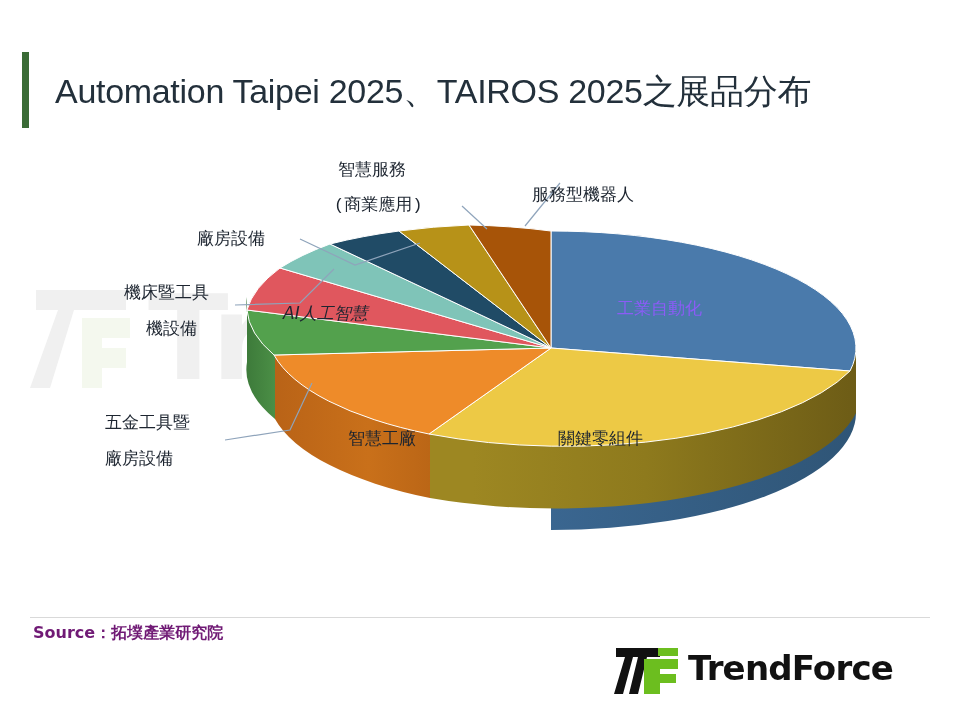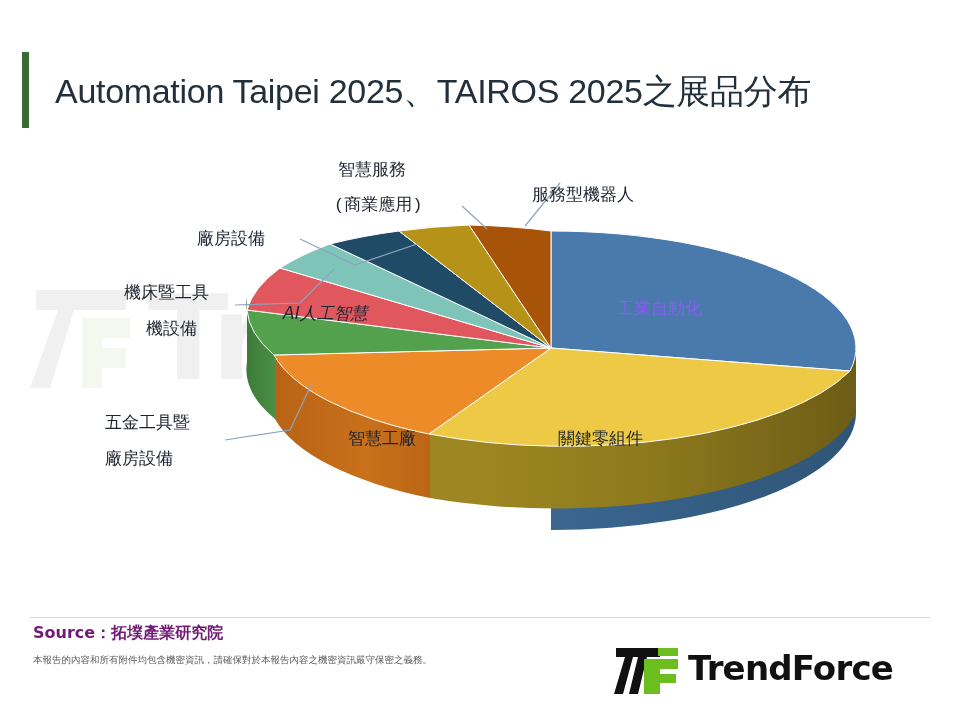--- a/index.html
+++ b/index.html
@@ -171,21 +171,20 @@
     <div class="pie-label lead" style="left:146px;top:176px;">機設備</div>
 
     <div class="pie-label lead" style="left:105px;top:270px;">五金工具暨</div>
     <div class="pie-label lead" style="left:105px;top:306px;">廠房設備</div>
 
     <div class="pie-label lead" style="left:532px;top:42px;">服務型機器人</div>
   </div>
 
   <div id="divider"></div>
   <div id="source">Source：拓墣產業研究院</div>
-  <div class="disclaimer" id="disc1">本報告的內容和所有附件均包含機密資訊，請確保對於本報告內容之機密資訊嚴守保密之義務。</div>
 
   <div id="logo">
     <svg id="logo-mark" viewBox="0 0 66 50">
       <path d="M2 2 H40 V11 H19 L9 48 H0 L11 11 H2 Z" fill="#111111"></path>
       <path d="M24 2 H46 V11 H33 L24 48 H15 L24 11 Z" fill="#111111"></path>
       <path d="M30 13 H64 V23 H46 V28 H62 V37 H46 V48 H30 Z" fill="#6cbe1f"></path>
       <path d="M44 2 H64 V10 H44 Z" fill="#6cbe1f"></path>
     </svg>
     <div id="logo-text">TrendForce</div>
   </div>

